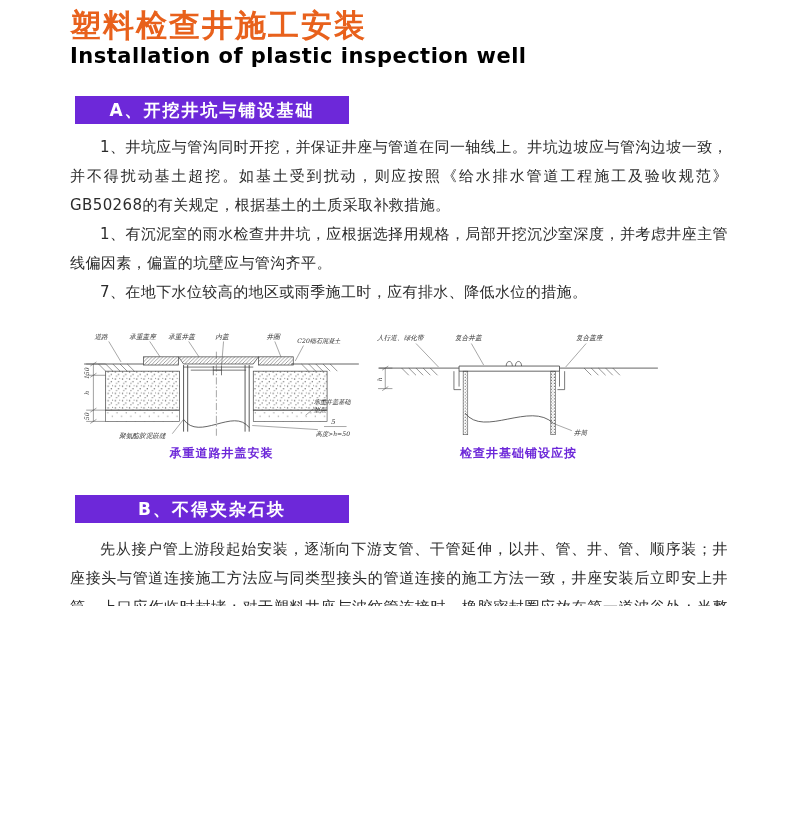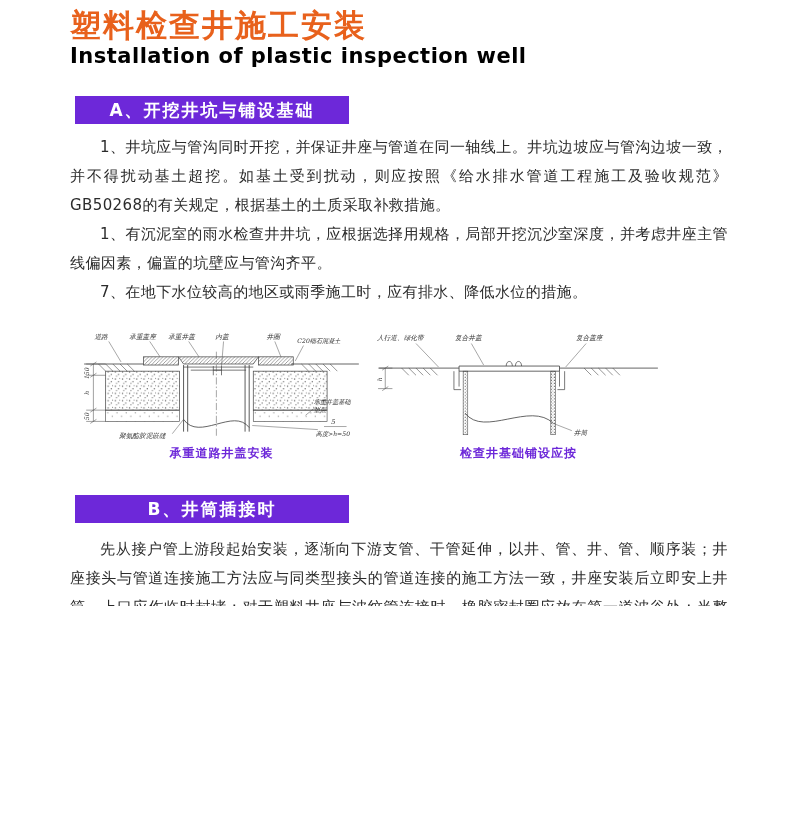--- a/index.html
+++ b/index.html
@@ -205,19 +205,19 @@
           <text x="196" y="13">复合盖座</text>
           <text x="194" y="105">井筒</text>
           <text transform="translate(7,51) rotate(-90)" text-anchor="middle" font-size="6">h</text>
         </g>
       </svg>
       <div class="caption">检查井基础铺设应按</div>
     </div>
 
   </div>
 
-  <div class="banner b">B、井筒插接时</div>
+  <div class="banner b">B、不得夹杂石块</div>
 
   <div class="paras" style="margin-top:12px;">
     <p>先从接户管上游段起始安装，逐渐向下游支管、干管延伸，以井、管、井、管、顺序装；井座接头与管道连接施工方法应与同类型接头的管道连接的施工方法一致，井座安装后立即安上井筒，上口应作临时封堵；对于塑料井座与波纹管连接时，橡胶密封圈应放在第一道波谷处；当整体排水系统实施分段施工，检查和验收时，对连接下一项管段的接口，应作临时封堵；按检查井的埋深需要在成品管材上切割的井筒，切口应平整，且与管轴线垂直；井筒插接时，不得使用重锤敲打应作临时封堵；按检查井回填土不得采用淤泥，垃圾和冻土等，不得夹杂石块、砖及其他带有棱角的硬块物体；回填每一层都应用木夯等轻型夯实工具对称夯实，其密实与管道回填土一致。</p>
   </div>
 
 </div>
 
 </body></html>

